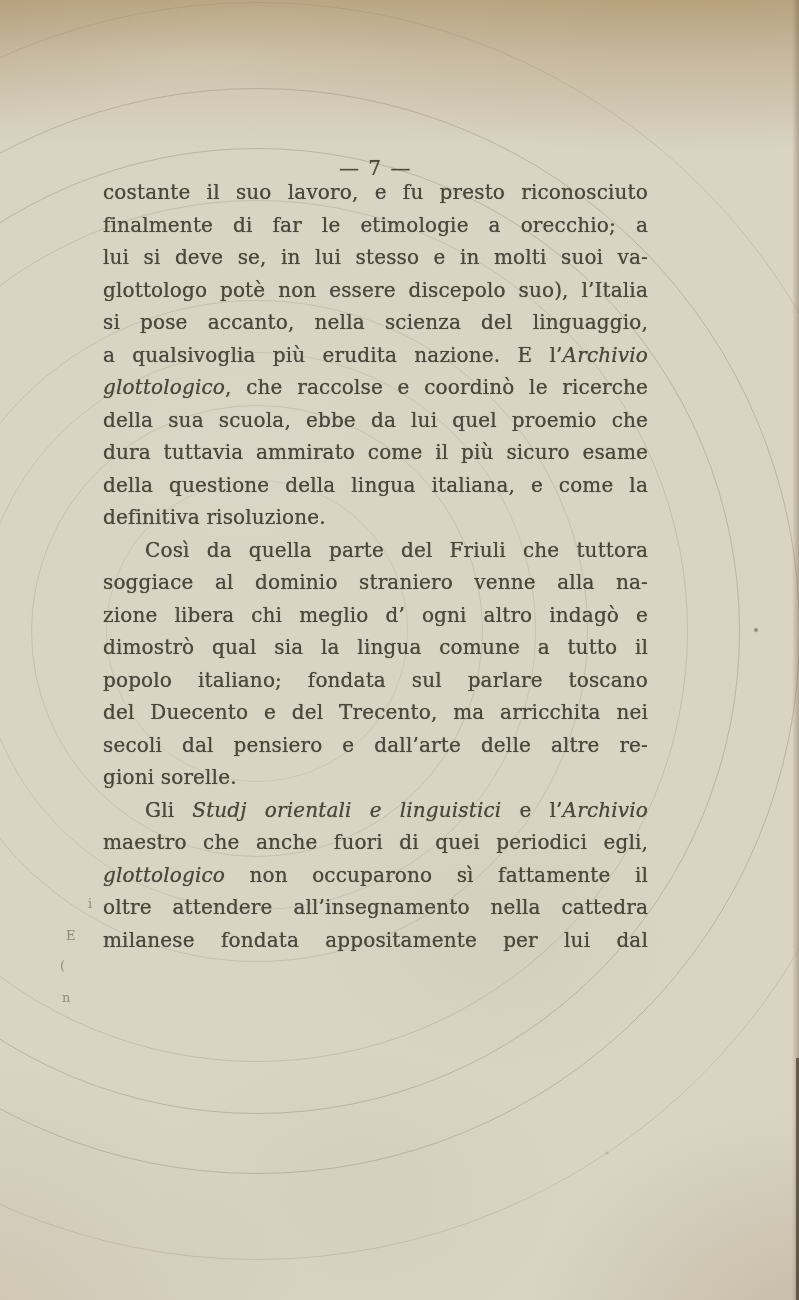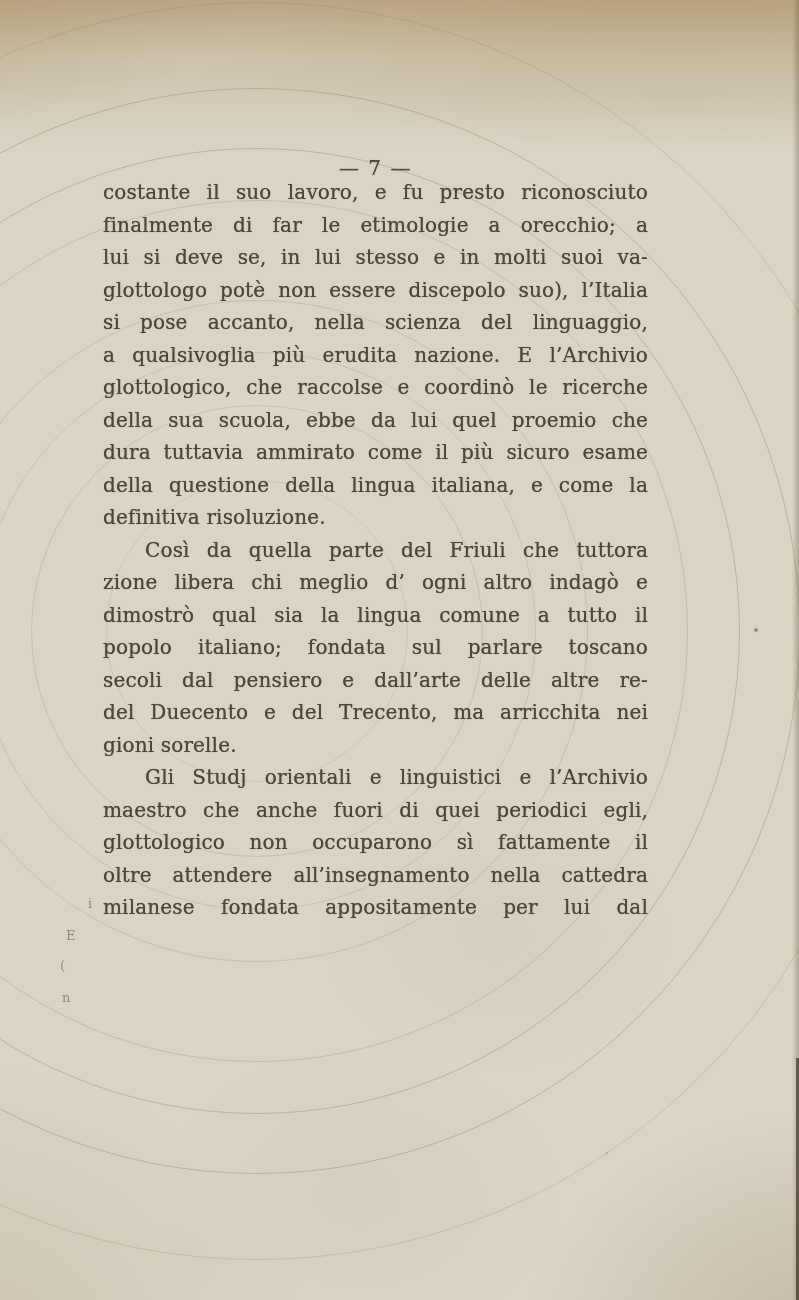--- a/index.html
+++ b/index.html
@@ -52,21 +52,21 @@
     position:absolute;left:103px;top:176px;width:545px;
     font-size:20px;color:#4b473c;letter-spacing:0.15px;
     text-shadow:0 0 0.7px rgba(75,71,58,0.85);
   }
   .line{
     height:32.5px;line-height:32.5px;white-space:nowrap;
     text-align:justify;text-align-last:justify;text-justify:inter-word;
   }
   .line.indent{padding-left:42px;}
   .line.align-left{text-align-last:left;}
-  .it{}
+  .it{font-style:italic;}
   
   .marks{position:absolute;inset:0;pointer-events:none;}
   .mark{
     position:absolute;font-size:13px;color:rgba(84,78,66,0.55);
     font-family:"DejaVu Serif","Liberation Serif",serif;filter:blur(0.3px);
   }
 </style>
 </head>
 <body>
 
@@ -90,25 +90,26 @@
       <div class="line"><span>lui si deve se, in lui stesso e in molti suoi va-</span></div>
       <div class="line"><span>glottologo potè non essere discepolo suo), l’Italia</span></div>
       <div class="line"><span>si pose accanto, nella scienza del linguaggio,</span></div>
       <div class="line"><span>a qualsivoglia più erudita nazione. E l’</span><span class="it">Archivio</span></div>
       <div class="line"><span class="it">glottologico</span><span>, che raccolse e coordinò le ricerche</span></div>
       <div class="line"><span>della sua scuola, ebbe da lui quel proemio che</span></div>
       <div class="line"><span>dura tuttavia ammirato come il più sicuro esame</span></div>
       <div class="line"><span>della questione della lingua italiana, e come la</span></div>
       <div class="line align-left"><span>definitiva risoluzione.</span></div>
       <div class="line indent"><span>Così da quella parte del Friuli che tuttora</span></div>
+      <div class="line"><span>soggiace al dominio straniero venne alla na-</span></div>
       <div class="line"><span>zione libera chi meglio d’ ogni altro indagò e</span></div>
       <div class="line"><span>dimostrò qual sia la lingua comune a tutto il</span></div>
       <div class="line"><span>popolo italiano; fondata sul parlare toscano</span></div>
+      <div class="line"><span>del Duecento e del Trecento, ma arricchita nei</span></div>
       <div class="line"><span>secoli dal pensiero e dall’arte delle altre re-</span></div>
-      <div class="line"><span>del Duecento e del Trecento, ma arricchita nei</span></div>
       <div class="line align-left"><span>gioni sorelle.</span></div>
       <div class="line indent"><span>Gli </span><span class="it">Studj orientali e linguistici</span><span> e l’</span><span class="it">Archivio</span></div>
       <div class="line"><span>maestro che anche fuori di quei periodici egli,</span></div>
       <div class="line"><span class="it">glottologico</span><span> non occuparono sì fattamente il</span></div>
       <div class="line"><span>oltre attendere all’insegnamento nella cattedra</span></div>
       <div class="line"><span>milanese fondata appositamente per lui dal</span></div>
     </div>
   <div class="marks">
       <span class="mark" style="left: 88px; top: 896px;">i</span>
       <span class="mark" style="left: 66px; top: 928px;">E</span>

